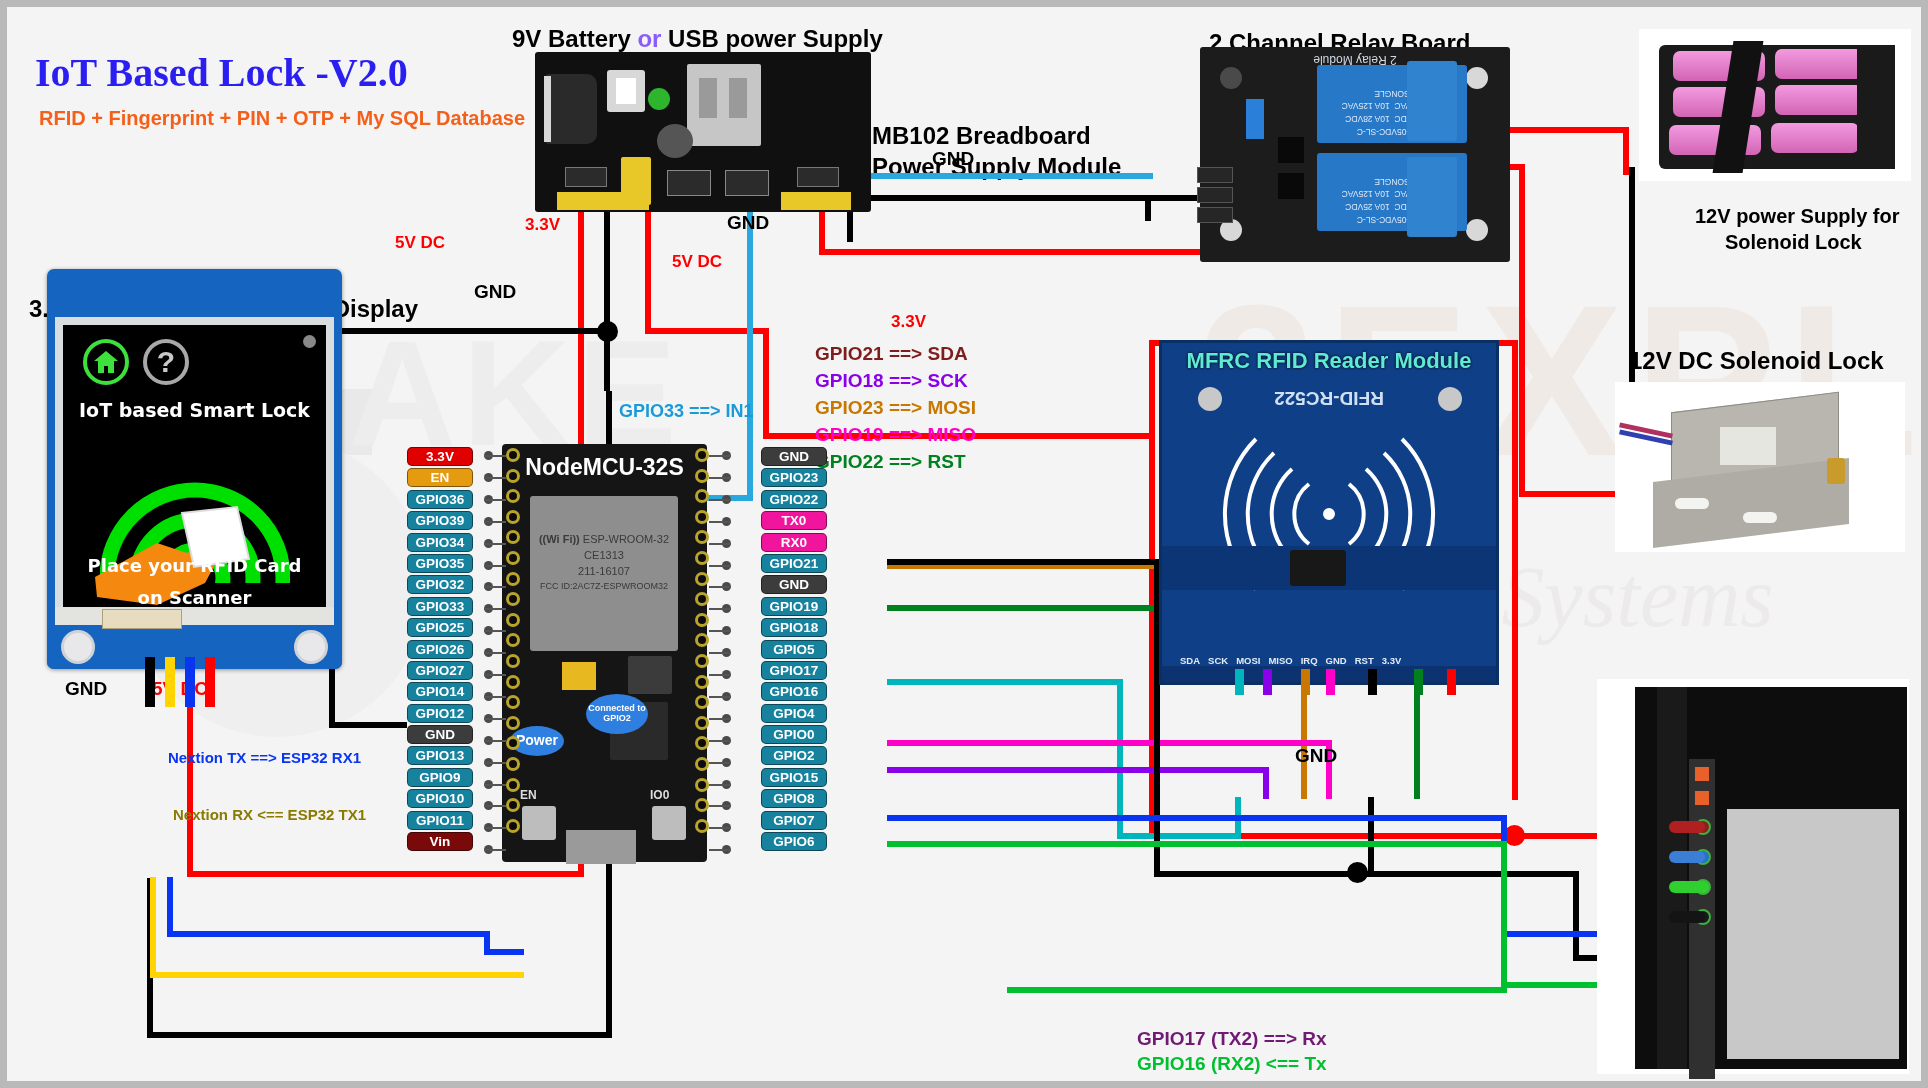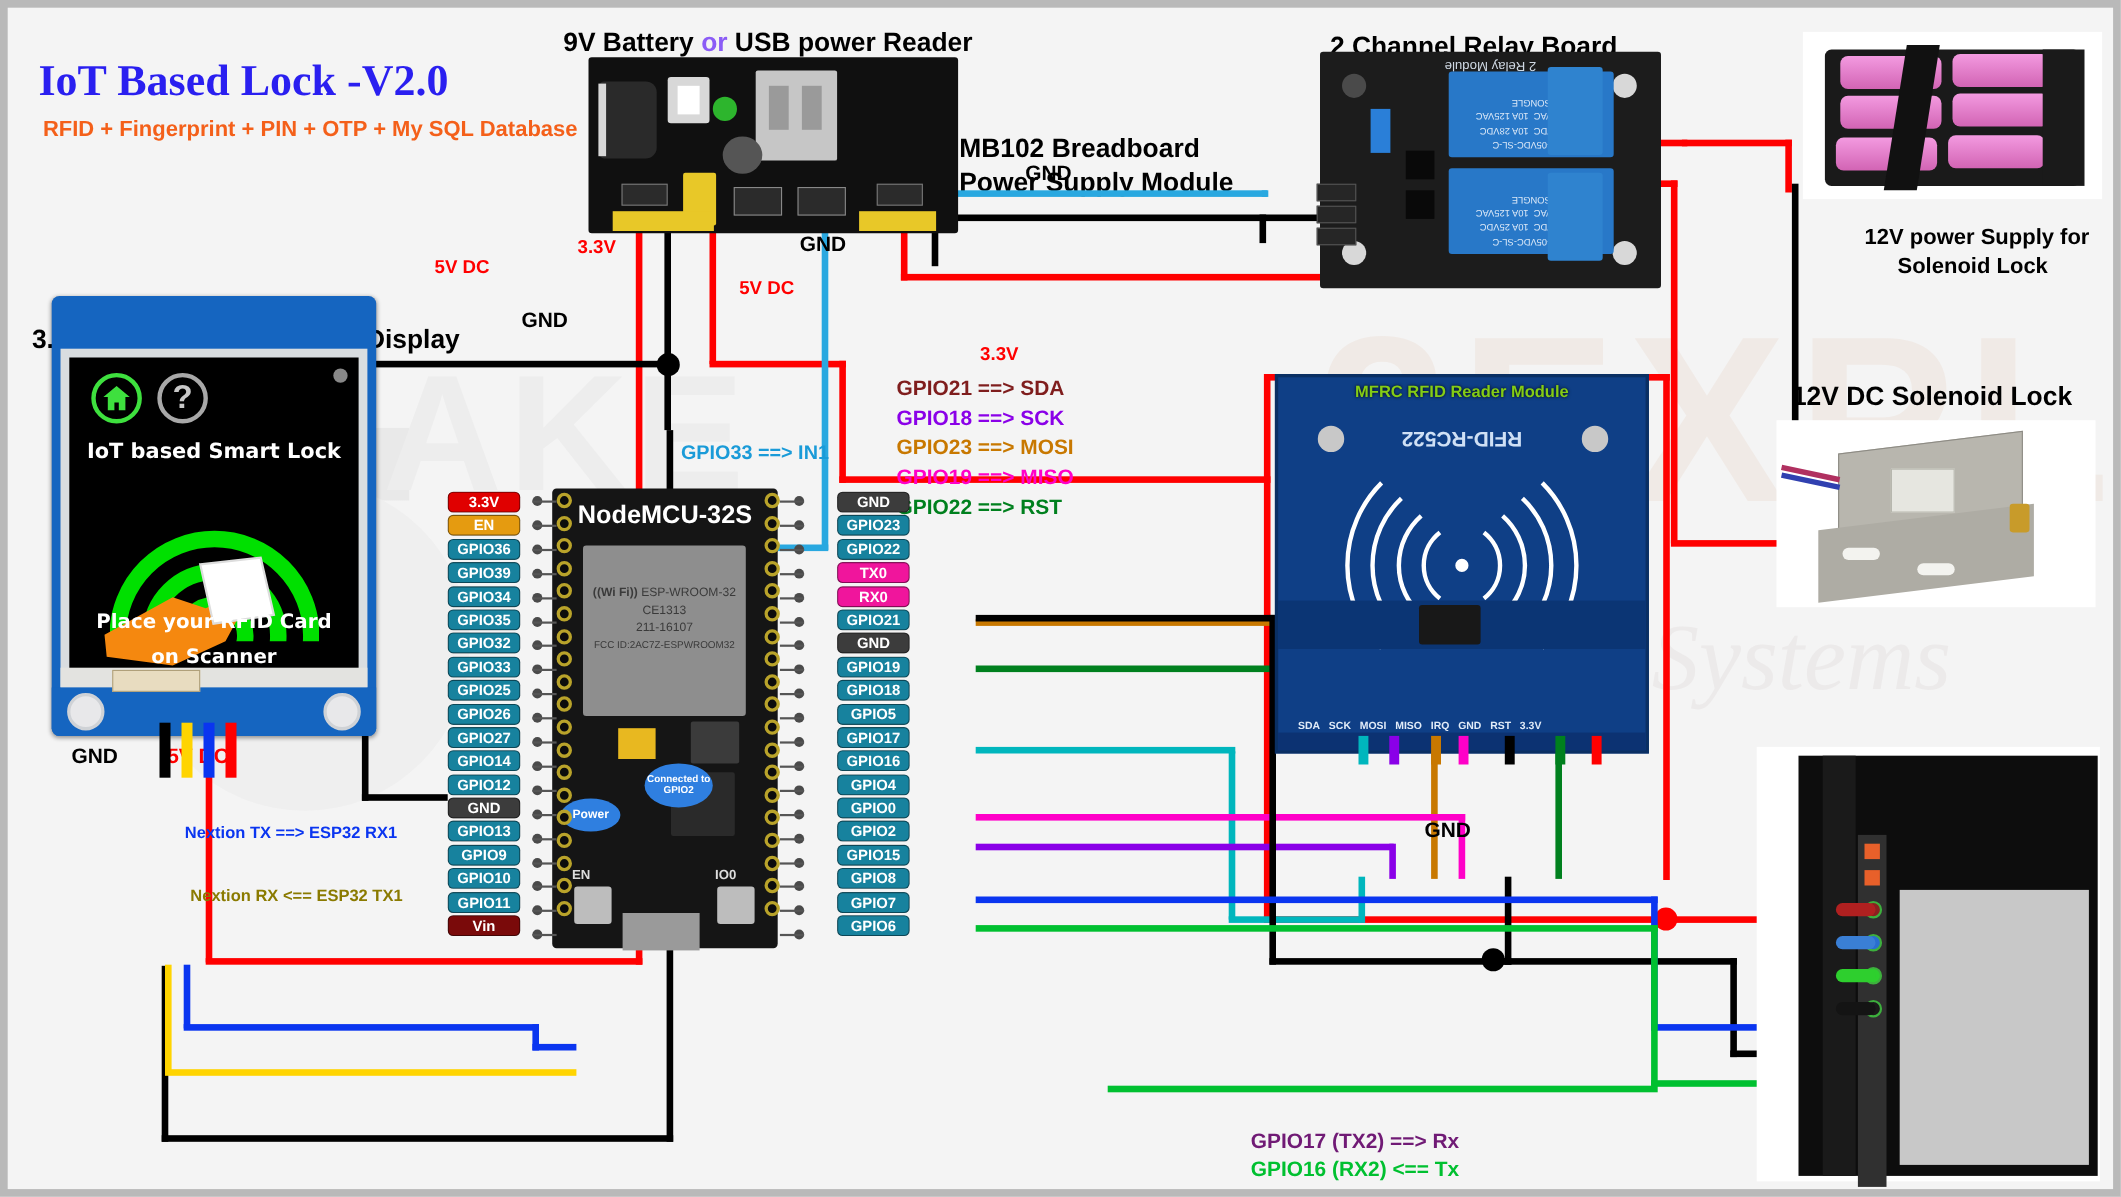--- a/index.html
+++ b/index.html
@@ -105,21 +105,21 @@
   .leadline{ position:absolute; height:2px; background:#555;}
   .leaddot { position:absolute; width:9px; height:9px; border-radius:50%; background:#4a4a4a;}
 
   .bubble { position:absolute; background:#2f7fe0; color:#fff; border-radius:50%;
             font-size:9px; text-align:center; display:flex; align-items:center; justify-content:center;
             line-height:1.1; font-weight:bold;}
 
   
   .rfid-box { position:absolute; left:1152px; top:333px; width:340px; height:345px;
               background:#0f3f86; border:3px solid #0a2f63;}
-  .rfid-title{ position:absolute; top:5px; width:100%; text-align:center; color:#84cc16; font-size:15px; font-weight:bold;
+  .rfid-title{ position:absolute; top:5px; width:100%; text-align:center; color:#5eead4; font-size:22px; font-weight:bold;
                text-shadow:0 0 3px #000;}
   .rfid-rev { position:absolute; top:44px; width:100%; text-align:center; color:#cfe0f5; font-size:19px; font-weight:bold;
               transform:rotate(180deg);}
   .rfid-pins{ position:absolute; bottom:16px; left:18px; display:flex; gap:8px; color:#e2ecf8; font-size:9.5px; font-weight:bold;}
 
   
   .relay-box { position:absolute; left:1193px; top:40px; width:310px; height:215px; background:#1c1c1c; border-radius:3px;}
   .relay-unit{ position:absolute; width:150px; height:78px; background:#2878c8; border-radius:3px; color:#dbe8f7;
                font-size:8.5px; padding:5px; transform:rotate(180deg); text-align:center; line-height:1.5;}
   .relay-term{ position:absolute; width:50px; height:80px; background:#2f83cf; border-radius:3px;}
@@ -147,21 +147,21 @@
   <div class="wm wm-plus"></div>
   <div class="wm wm-circ"></div>
   <div class="wm wm-make">MAKE</div>
   <div class="wm wm-big">2EXPLORE</div>
   <div class="wm wm-sys">d Systems</div>
 
   <div class="abs h-title" style="left:28px; top:42px;">IoT Based Lock -V2.0</div>
   <div class="abs h-sub" style="left:32px; top:100px;">RFID + Fingerprint + PIN + OTP + My SQL Database</div>
 
   <div class="abs h-sec" style="left:505px; top:18px;">
-    <span>9V Battery </span><span style="color:#8b5cf6">or</span><span> USB power Reader</span>
+    <span>9V Battery </span><span style="color:#8b5cf6">or</span><span> USB power Supply</span>
   </div>
 
   <div class="abs h-sec" style="left:865px; top:115px;">MB102  Breadboard</div>
   <div class="abs h-sec" style="left:865px; top:146px;">Power Supply Module</div>
 
   <div class="abs h-sec" style="left:1202px; top:22px;">2 Channel Relay Board</div>
 
   <div class="abs h-sec-s" style="left:1688px; top:198px;">12V power Supply for</div>
   <div class="abs h-sec-s" style="left:1718px; top:224px;">Solenoid Lock</div>
 
@@ -462,21 +462,21 @@
           <span style="font-weight:bold;">((Wi Fi))</span> <span>ESP-WROOM-32</span>
         </div>
         <div>CE1313</div>
         <div>211-16107</div>
         <div style="font-size:9px;">FCC ID:2AC7Z-ESPWROOM32</div>
       </div>
       <div class="abs" style="left:60px; top:218px; width:34px; height:28px; background:#e8b820;"></div>
       <div class="abs" style="left:126px; top:212px; width:44px; height:38px; background:#3b3b3b; border-radius:2px;"></div>
       <div class="abs" style="left:108px; top:258px; width:58px; height:58px; background:#2a2a2a; border-radius:2px;"></div>
       <div class="bubble" style="left:84px; top:250px; width:62px; height:40px;">Connected to GPIO2</div>
-      <div class="bubble" style="left:8px; top:282px; width:54px; height:30px; font-size:11px;">Power</div>
+      <div class="bubble" style="left:8px; top:282px; width:54px; height:30px; font-size:14px;">Power</div>
       <div class="abs" style="left:20px; top:362px; width:34px; height:34px; background:#bdbdbd; border-radius:3px;"></div>
       <div class="abs" style="left:150px; top:362px; width:34px; height:34px; background:#bdbdbd; border-radius:3px;"></div>
       <div class="abs" style="left:18px; top:344px; color:#ddd; font-size:12px; font-weight:bold;">EN</div>
       <div class="abs" style="left:148px; top:344px; color:#ddd; font-size:12px; font-weight:bold;">IO0</div>
       <div class="abs" style="left:64px; top:386px; width:70px; height:34px; background:#9a9a9a;"></div>
     </div>
     <div class="pinrow" id="esp-left-pins" style="left:0px; top:3px;">
         <div class="pinlbl pl-33v">3.3V</div>
         <div class="pinlbl pl-en">EN</div>
         <div class="pinlbl pl-gpio">GPIO36</div>

